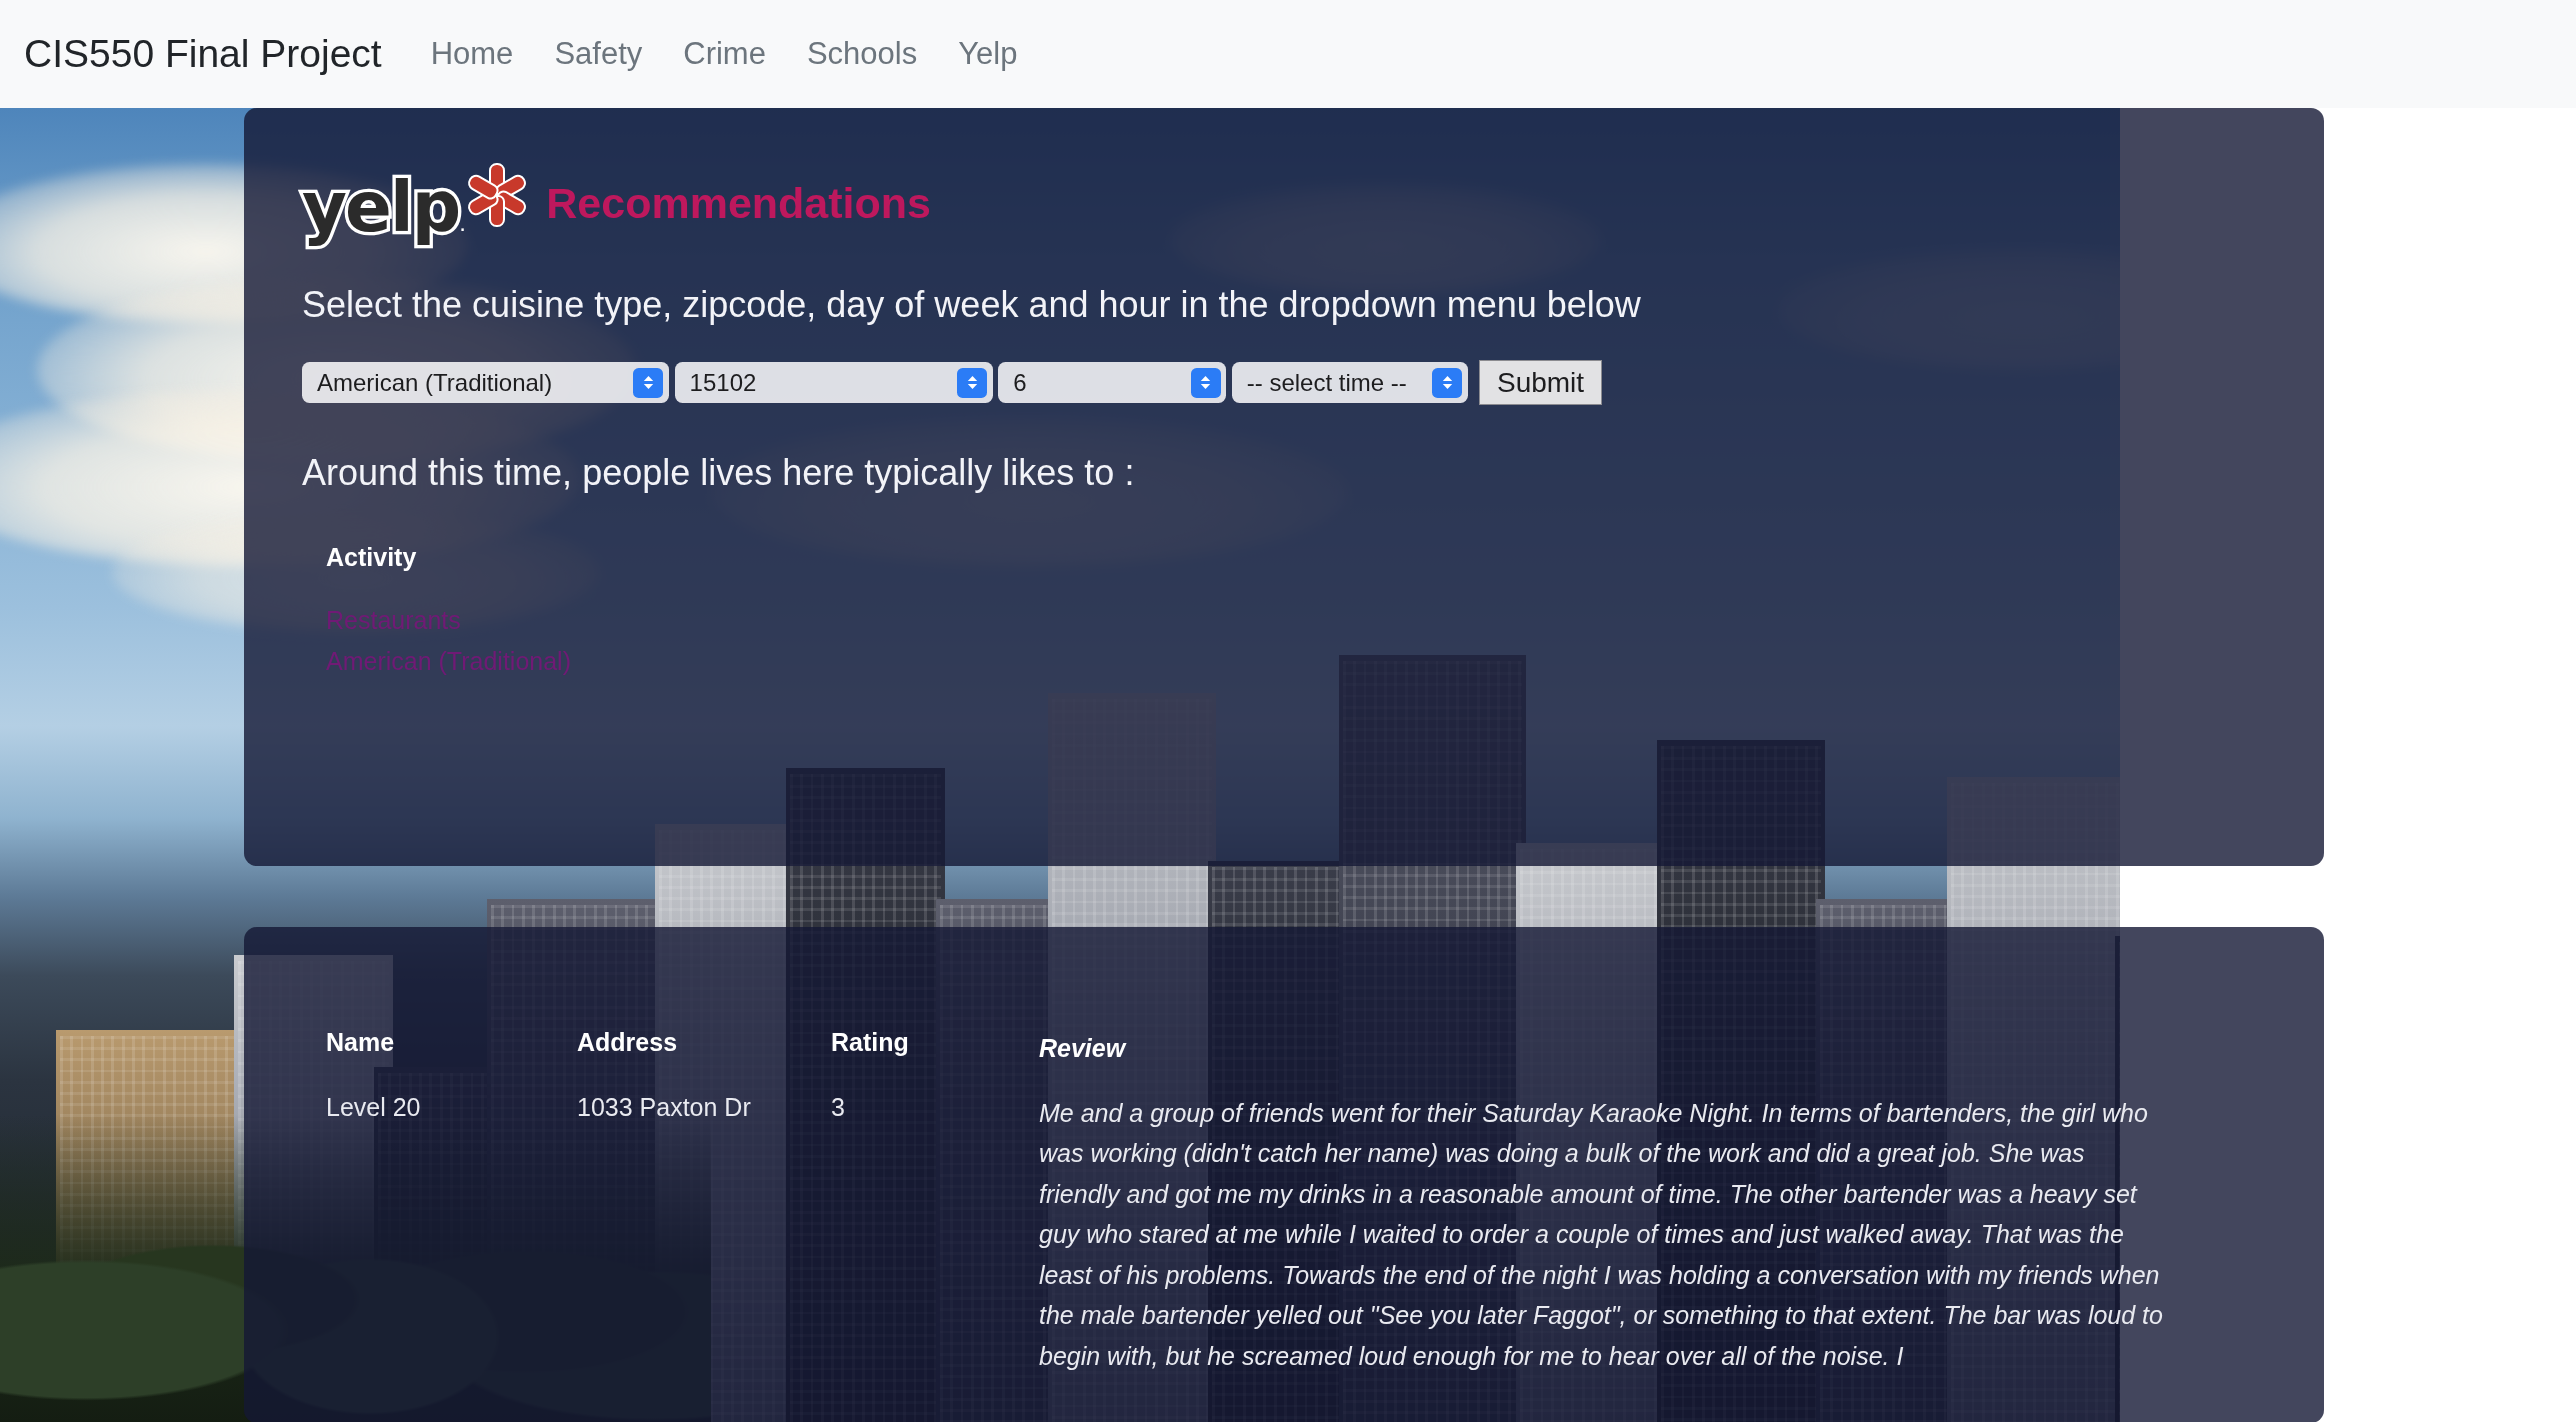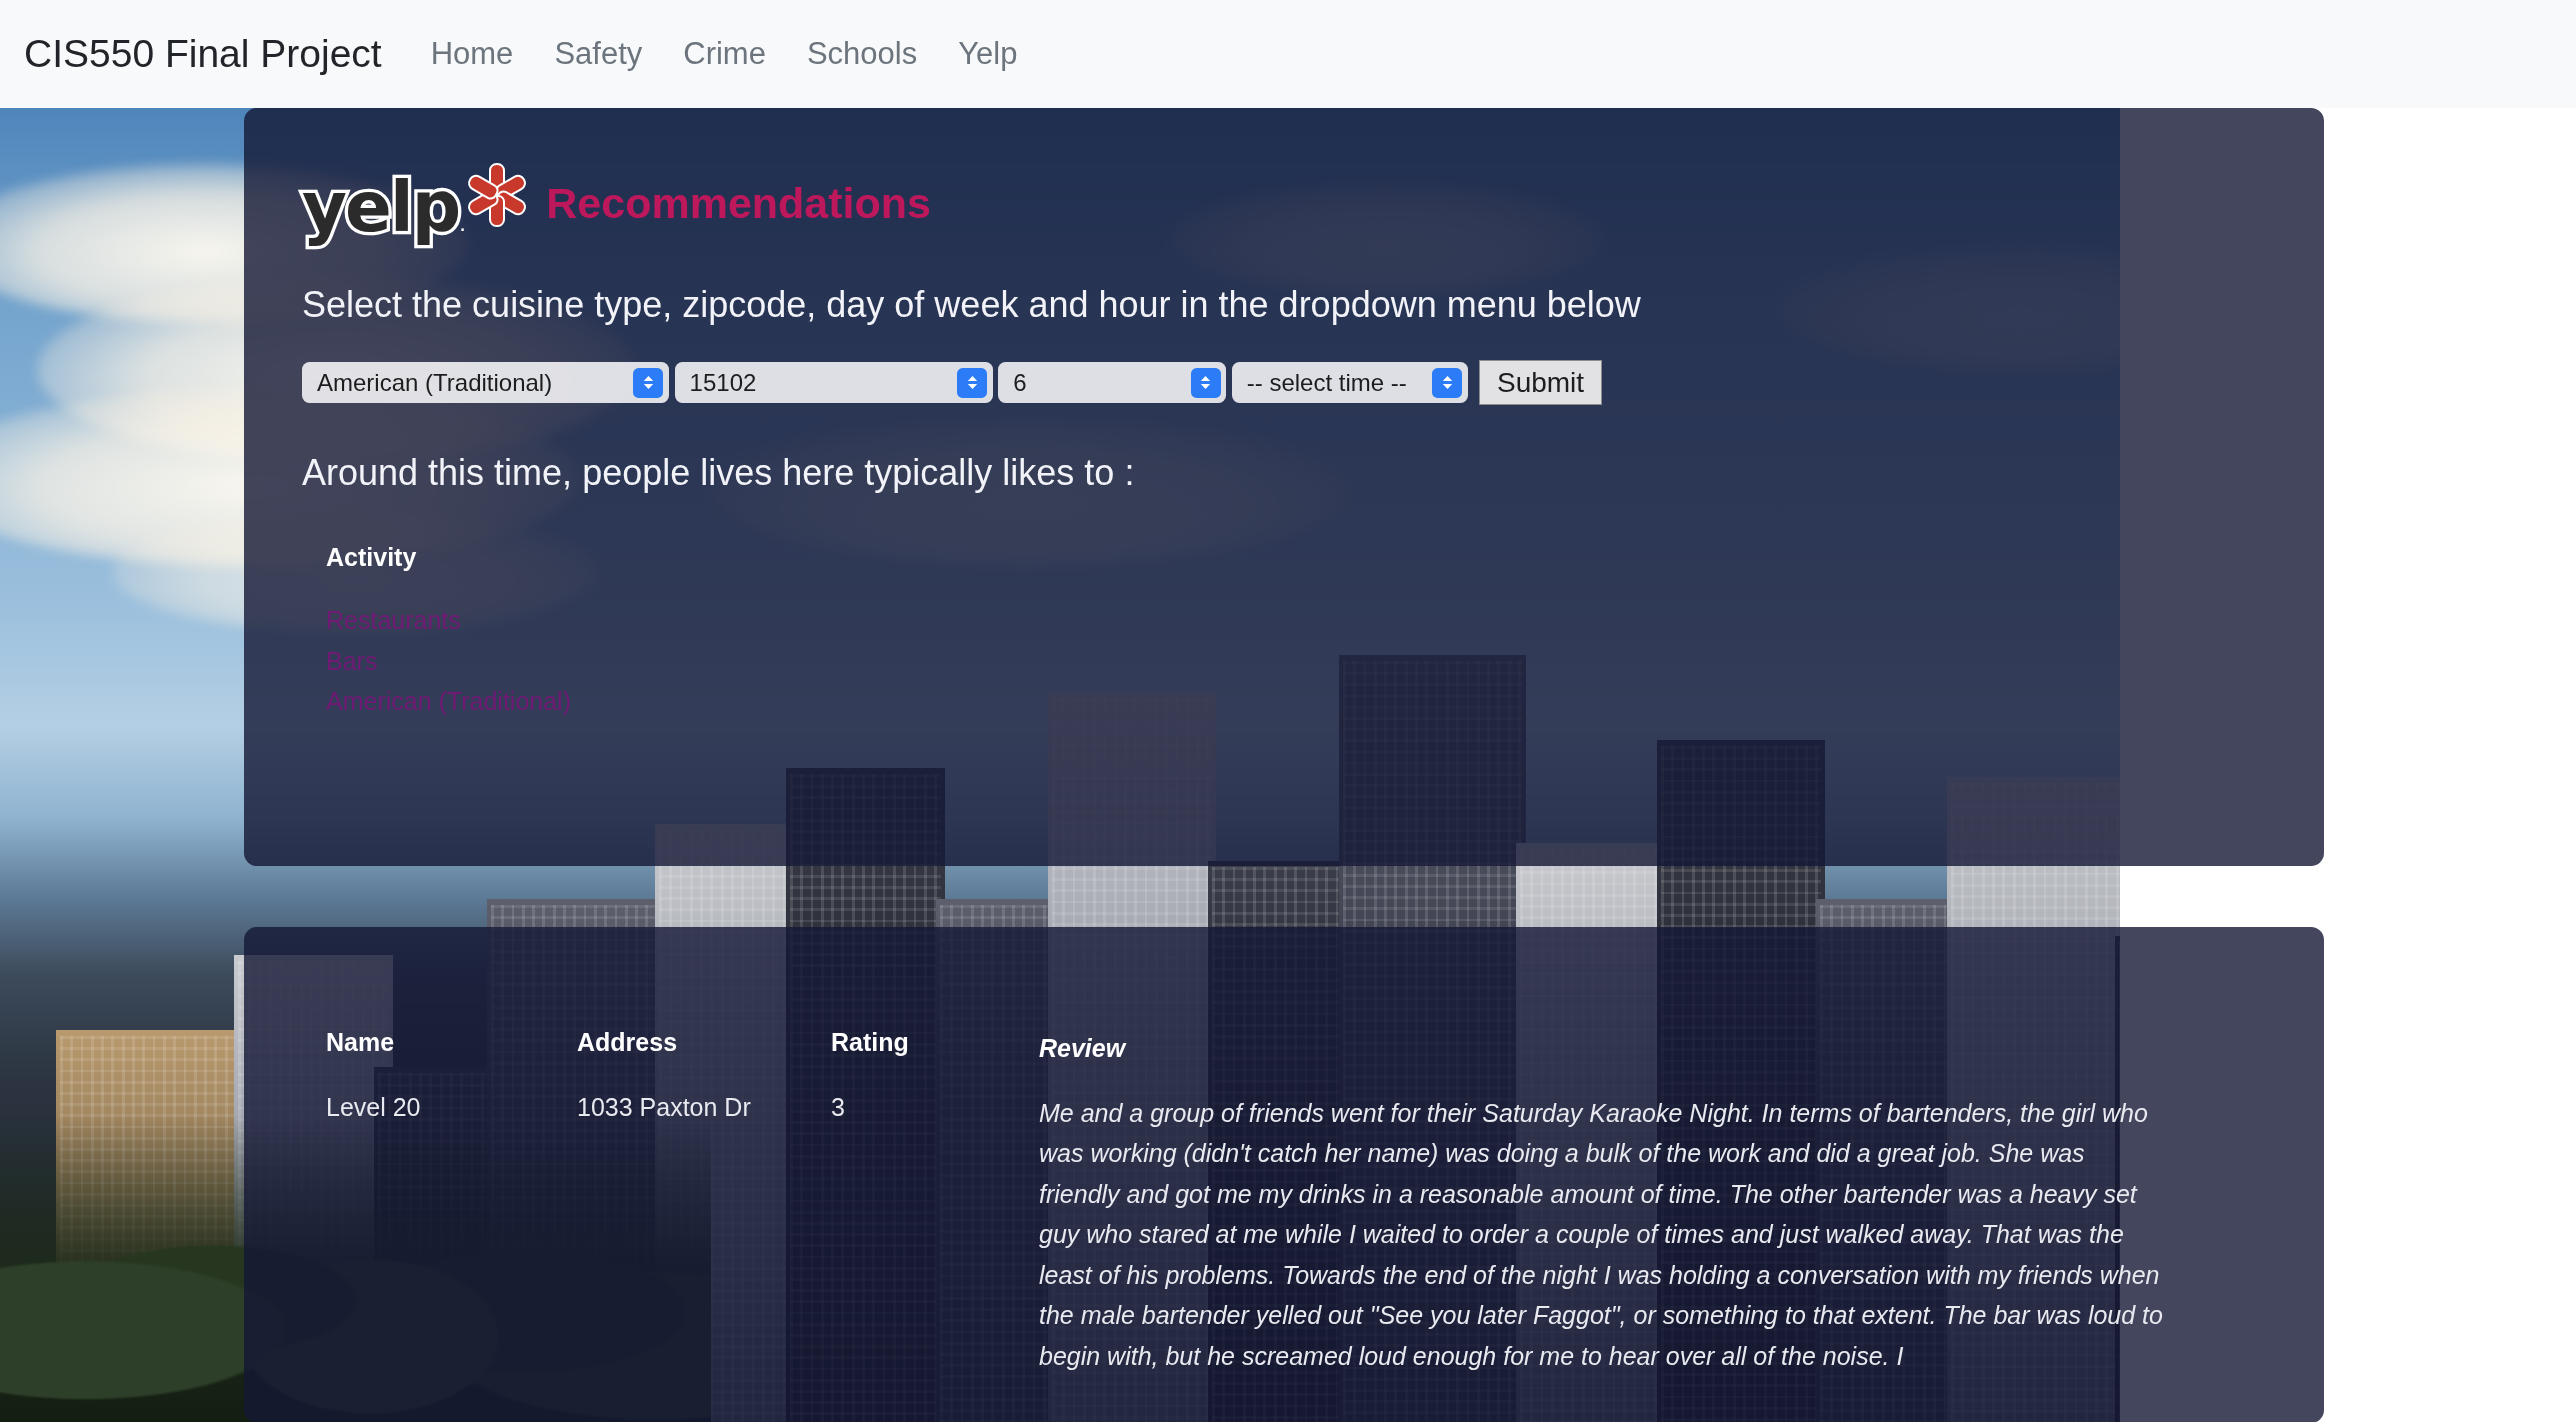--- a/index.html
+++ b/index.html
@@ -299,21 +299,20 @@
 
     <button class="submit-btn">Submit</button>
   </div>
 
   <p class="prompt">Around this time, people lives here typically likes to :</p>
 
   <div class="activity-block">
     <div class="activity-head">Activity</div>
     <ul class="activity-list">
       <li>Restaurants</li>
-      <li>Bars</li>
       <li>American (Traditional)</li>
     </ul>
   </div>
 </section>
 
 <section class="panel panel-bottom">
 
   <div class="table-wrap">
     <div class="trow thead">
       <div class="tcell name">Name</div>

